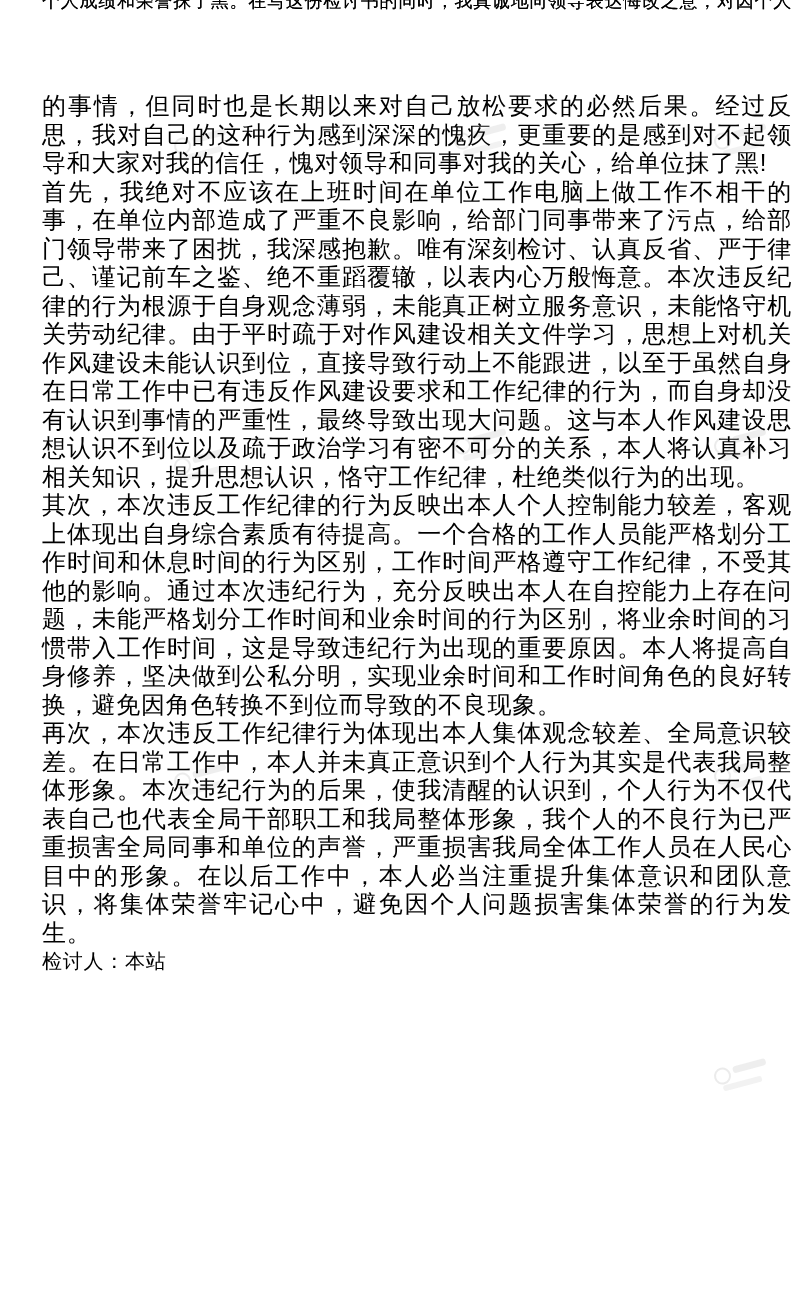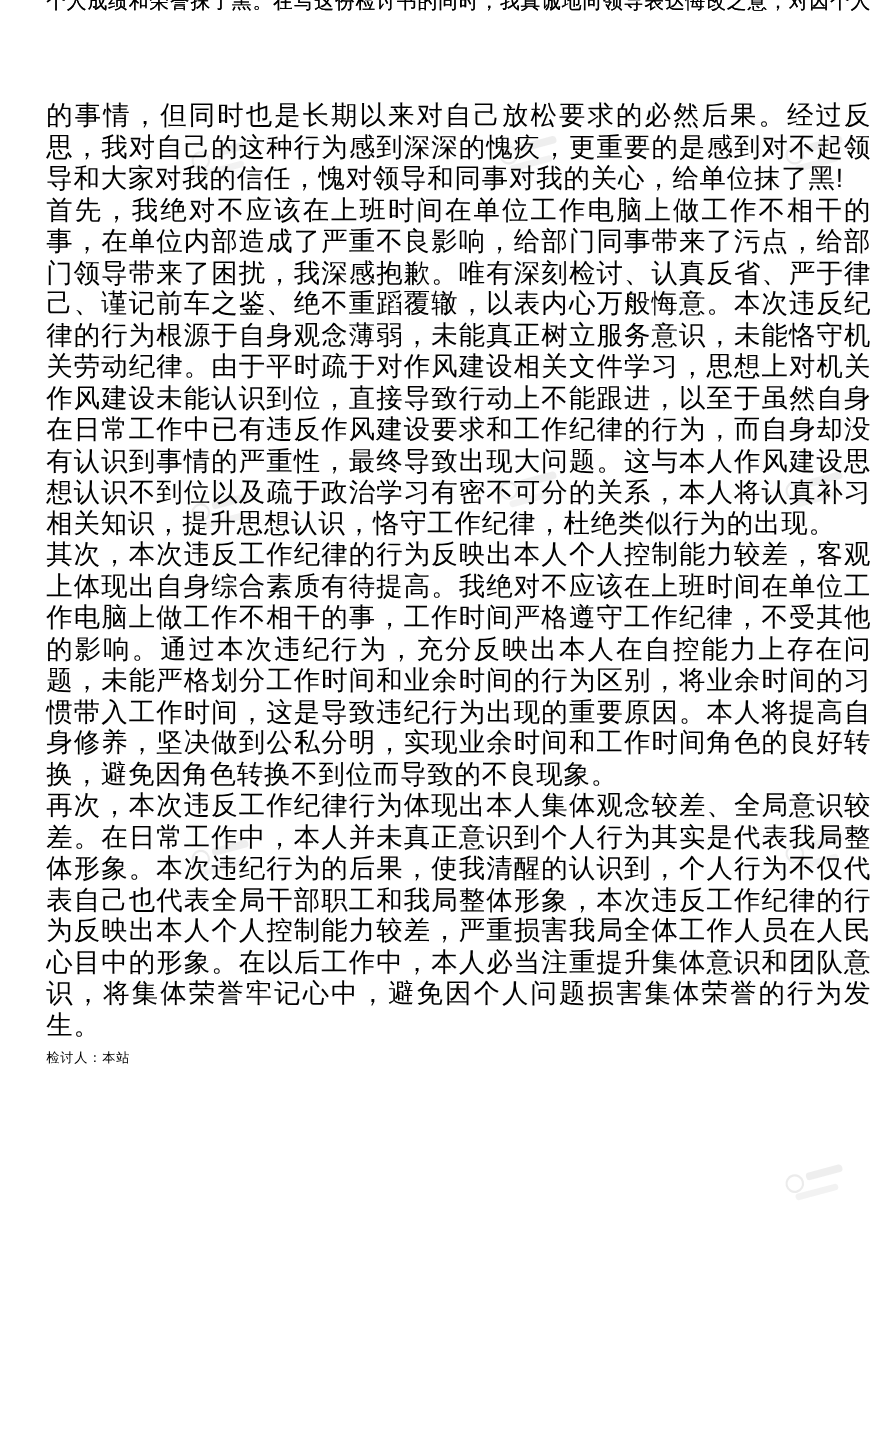--- a/index.html
+++ b/index.html
@@ -45,21 +45,21 @@
   .cut-line.first {
     margin-top: -13px;
     
     text-shadow: 0 0 0.6px #222;
   }
   .page-gap {
     height: 48px;
   }
   .sign-line {
     margin: 0;
-    font-size: 12px;
+    font-size: 20px;
     line-height: 28.5px;
     letter-spacing: 0.75px;
   }
   
   .wm-layer {
     position: absolute;
     inset: 0;
     z-index: 1;
     pointer-events: none;
   }
@@ -146,18 +146,18 @@
 <div class="doc">
 
   <div class="clip-top">
     <p class="cut-line first">个人成绩和荣誉抹了黑。在写这份检讨书的同时，我真诚地向领导表达悔改之意，对因个人</p>
   </div>
 
   <div class="page-gap"></div>
 
   <p class="para">的事情，但同时也是长期以来对自己放松要求的必然后果。经过反思，我对自己的这种行为感到深深的愧疚，更重要的是感到对不起领导和大家对我的信任，愧对领导和同事对我的关心，给单位抹了黑!</p>
   <p class="para">首先，我绝对不应该在上班时间在单位工作电脑上做工作不相干的事，在单位内部造成了严重不良影响，给部门同事带来了污点，给部门领导带来了困扰，我深感抱歉。唯有深刻检讨、认真反省、严于律己、谨记前车之鉴、绝不重蹈覆辙，以表内心万般悔意。本次违反纪律的行为根源于自身观念薄弱，未能真正树立服务意识，未能恪守机关劳动纪律。由于平时疏于对作风建设相关文件学习，思想上对机关作风建设未能认识到位，直接导致行动上不能跟进，以至于虽然自身在日常工作中已有违反作风建设要求和工作纪律的行为，而自身却没有认识到事情的严重性，最终导致出现大问题。这与本人作风建设思想认识不到位以及疏于政治学习有密不可分的关系，本人将认真补习相关知识，提升思想认识，恪守工作纪律，杜绝类似行为的出现。</p>
-  <p class="para">其次，本次违反工作纪律的行为反映出本人个人控制能力较差，客观上体现出自身综合素质有待提高。我绝对不应该在上班时间在单位工作电脑上做工作不相干的事，工作时间严格遵守工作纪律，不受其他的影响。通过本次违纪行为，充分反映出本人在自控能力上存在问题，未能严格划分工作时间和业余时间的行为区别，将业余时间的习惯带入工作时间，这是导致违纪行为出现的重要原因。本人将提高自身修养，坚决做到公私分明，实现业余时间和工作时间角色的良好转换，避免因角色转换不到位而导致的不良现象。</p>
-  <p class="para">再次，本次违反工作纪律行为体现出本人集体观念较差、全局意识较差。在日常工作中，本人并未真正意识到个人行为其实是代表我局整体形象。本次违纪行为的后果，使我清醒的认识到，个人行为不仅代表自己也代表全局干部职工和我局整体形象，本次违反工作纪律的行为反映出本人个人控制能力较差，严重损害我局全体工作人员在人民心目中的形象。在以后工作中，本人必当注重提升集体意识和团队意识，将集体荣誉牢记心中，避免因个人问题损害集体荣誉的行为发生。</p>
+  <p class="para">其次，本次违反工作纪律的行为反映出本人个人控制能力较差，客观上体现出自身综合素质有待提高。一个合格的工作人员能严格划分工作时间和休息时间的行为区别，工作时间严格遵守工作纪律，不受其他的影响。通过本次违纪行为，充分反映出本人在自控能力上存在问题，未能严格划分工作时间和业余时间的行为区别，将业余时间的习惯带入工作时间，这是导致违纪行为出现的重要原因。本人将提高自身修养，坚决做到公私分明，实现业余时间和工作时间角色的良好转换，避免因角色转换不到位而导致的不良现象。</p>
+  <p class="para">再次，本次违反工作纪律行为体现出本人集体观念较差、全局意识较差。在日常工作中，本人并未真正意识到个人行为其实是代表我局整体形象。本次违纪行为的后果，使我清醒的认识到，个人行为不仅代表自己也代表全局干部职工和我局整体形象，我个人的不良行为已严重损害全局同事和单位的声誉，严重损害我局全体工作人员在人民心目中的形象。在以后工作中，本人必当注重提升集体意识和团队意识，将集体荣誉牢记心中，避免因个人问题损害集体荣誉的行为发生。</p>
 
   <p class="sign-line">检讨人：本站</p>
 
 </div>
 
 </body></html>

